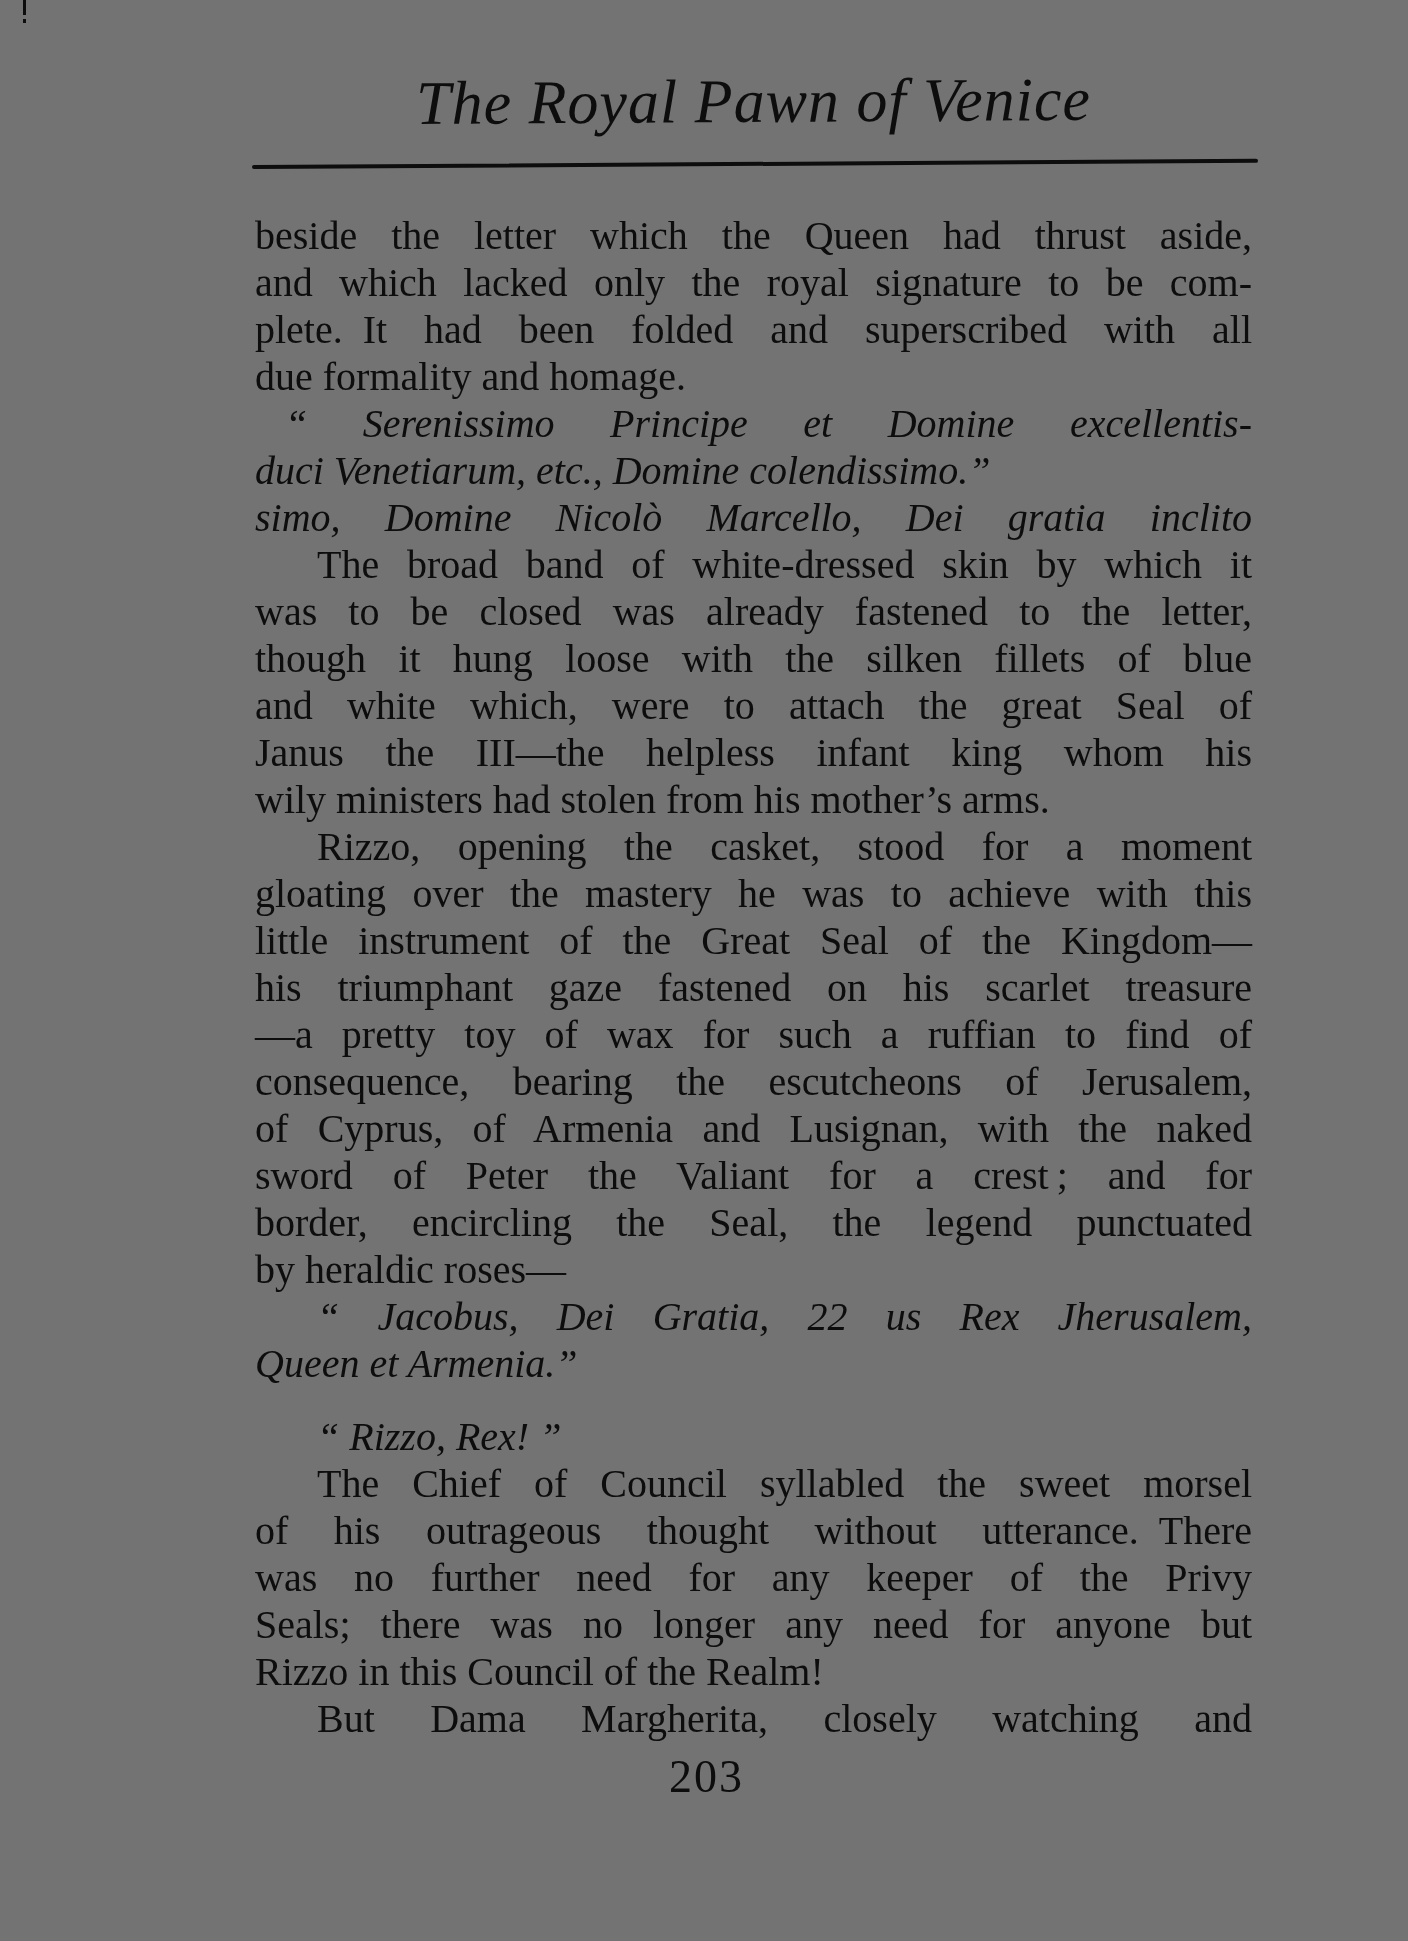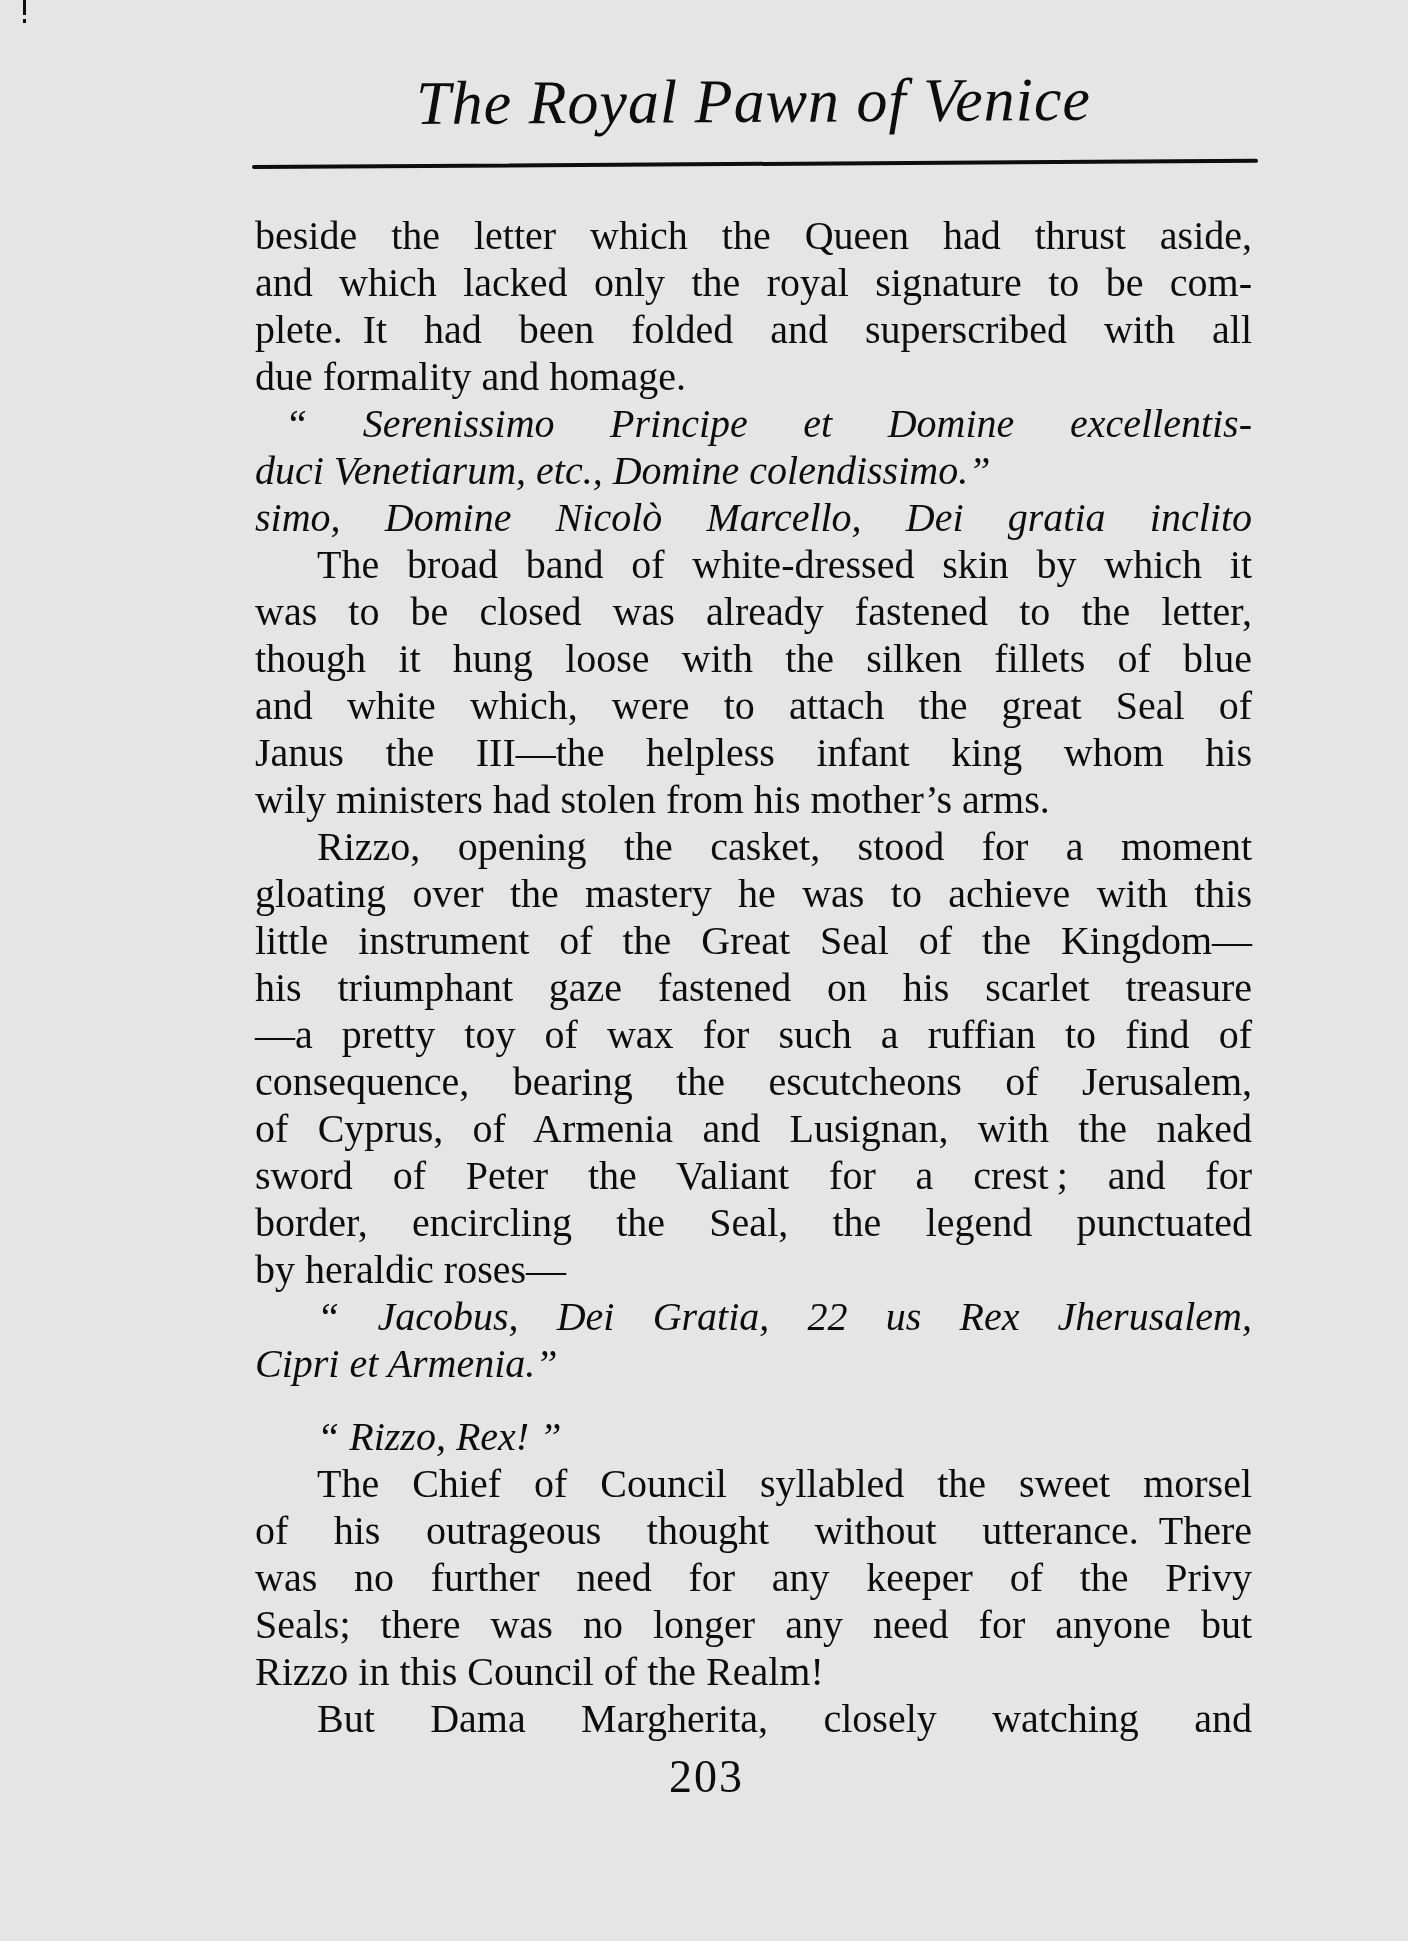--- a/index.html
+++ b/index.html
@@ -4,21 +4,21 @@
 <style>
   html, body {
     margin: 0;
     padding: 0;
     background: #ffffff;
   }
   .page {
     position: relative;
     width: 1408px;
     height: 1941px;
-    background: #e5e5e5;
+    background: #737373;
     color: #0d0d0d;
     font-family: "Liberation Serif", "DejaVu Serif", serif;
     overflow: hidden;
   }
   
   .running-head {
     position: absolute;
     left: 255px;
     top: 70px;
     width: 997px;
@@ -134,21 +134,21 @@
         <div class="line just"><span>his triumphant gaze fastened on his scarlet treasure</span></div>
         <div class="line just"><span>—a pretty toy of wax for such a ruffian to find of</span></div>
         <div class="line just"><span>consequence, bearing the escutcheons of Jerusalem,</span></div>
         <div class="line just"><span>of Cyprus, of Armenia and Lusignan, with the naked</span></div>
         <div class="line just"><span>sword of Peter the Valiant for a crest ; and for</span></div>
         <div class="line just"><span class="it">border, encircling</span><span> the Seal, the legend punctuated</span></div>
         <div class="line"><span>by heraldic roses—</span></div>
       </div>
       <div class="para italic indent-std">
         <div class="line just"><span>“ Jacobus, Dei Gratia, 22 us Rex Jherusalem,</span></div>
-        <div class="line"><span>Cipri et Armenia.”</span></div>
+        <div class="line"><span>Queen et Armenia.”</span></div>
       </div>
       <div class="para italic indent-std" style="margin-top: 26px;">
         <div class="line"><span>“ Rizzo, Rex! ”</span></div>
       </div>
       <div class="para indent-std">
         <div class="line just"><span>The Chief of Council syllabled the sweet morsel</span></div>
         <div class="line just"><span>of his outrageous thought without utterance. There</span></div>
         <div class="line just"><span>was no further need for any keeper of the Privy</span></div>
         <div class="line just"><span>Seals; there was no longer any need for anyone but</span></div>
         <div class="line"><span>Rizzo in this Council of the Realm!</span></div>

